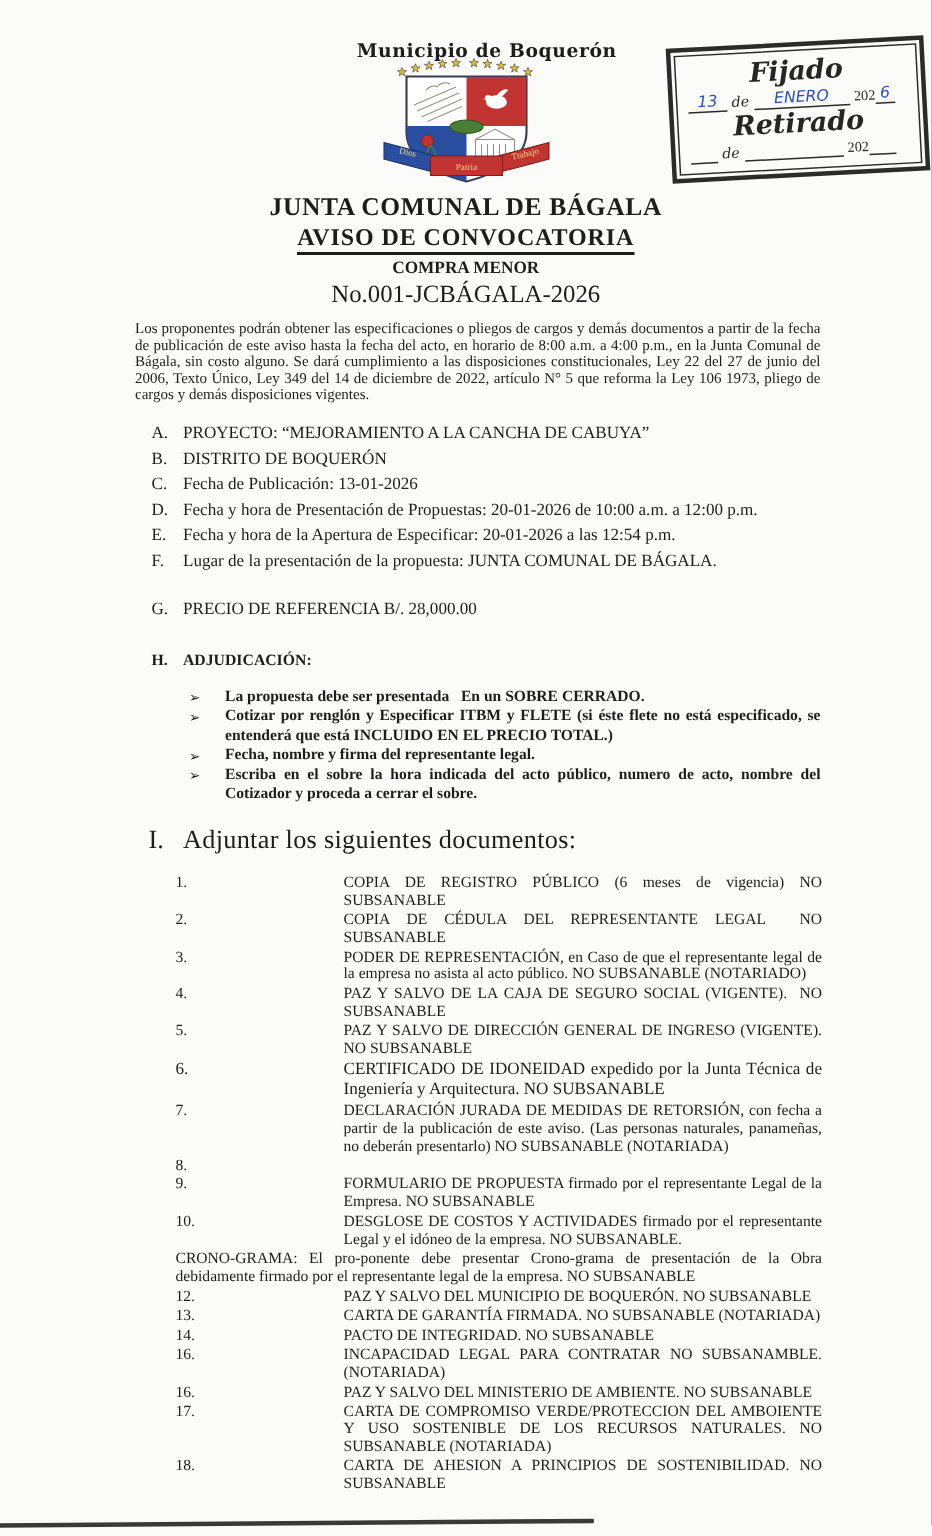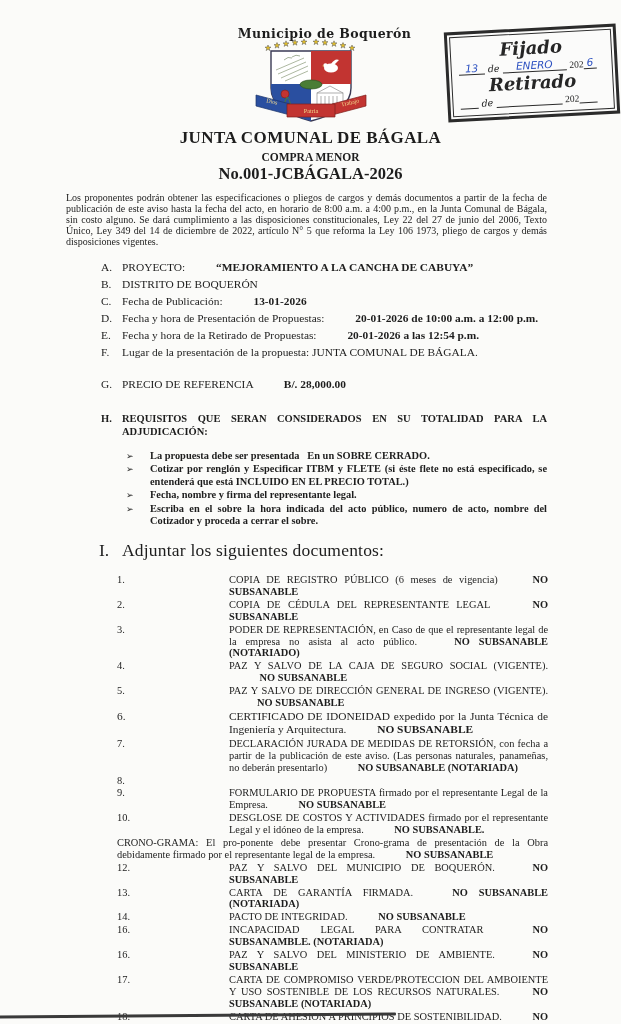--- a/index.html
+++ b/index.html
@@ -1,18 +1,18 @@
 <!DOCTYPE html>
 <html><head>
 <meta charset="utf-8">
 <style>
   html,body{margin:0;padding:0;background:#888;}
   .page{position:relative;width:621px;height:1024px;background:#fbfbf9;
         font-family:"Liberation Serif",serif;color:#1d1d1d;overflow:hidden;margin:0 auto;}
-  .b{font-weight:bold;margin-left:28px;}
+  .b{font-weight:normal;}
 
   
   .muni-title{position:absolute;top:26px;left:14px;width:621px;text-align:center;
       font-family:"DejaVu Serif",serif;font-weight:bold;font-size:12.5px;letter-spacing:.4px;}
   .crest{position:absolute;left:254px;top:38px;width:114px;height:88px;}
 
   
   .stamp{position:absolute;left:446px;top:28px;width:162px;transform:rotate(-3deg);
       border:3px solid #2b2b2b;padding:2px;background:rgba(255,255,255,.2);}
   .stamp-inner{border:1.5px solid #2b2b2b;padding:3px 7px 6px;}
@@ -28,23 +28,23 @@
   .stamp-de{margin:0 3px;font-style:italic;font-family:"DejaVu Serif",serif;}
   .stamp-yr{margin-left:3px;}
 
   
   .doc{position:absolute;top:128px;left:0;width:621px;}
   .titles{text-align:center;}
   .t1{font-size:17px;font-weight:bold;letter-spacing:.4px;line-height:20px;}
   .t2{display:inline-block;font-size:16px;font-weight:bold;letter-spacing:.6px;
       border-bottom:2.2px solid #1d1d1d;line-height:19px;margin-top:1px;}
   .t3{font-size:11.5px;font-weight:bold;line-height:14px;margin-top:2px;}
-  .t4{font-size:16.5px;font-weight:bold;line-height:20px;}
-
-  .intro{margin:9px 74px 0 66px;text-align:justify;font-size:10px;line-height:10.9px;}
+  .t4{font-size:16.5px;font-weight:normal;line-height:20px;}
+
+  .intro{margin:9px 74px 0 90px;text-align:justify;font-size:10px;line-height:10.9px;}
 
   .outline{margin:11px 74px 0 101px;}
   .oline{display:flex;font-size:11.4px;line-height:17px;}
   .oline.gap{margin-top:15px;}
   .olabel{width:21px;flex:0 0 21px;}
   .otext{flex:1;}
 
   .hrow{display:flex;margin:19px 74px 0 101px;}
   .hlabel{width:21px;flex:0 0 21px;font-weight:bold;font-size:10.5px;line-height:13.2px;}
   .htext{flex:1;font-weight:bold;font-size:10.5px;line-height:13.2px;}
@@ -173,20 +173,21 @@
         <span class="wl w-mid"></span>
         <span class="stamp-yr">202</span>
         <span class="wl w-s2"></span>
       </div>
     </div>
   </div>
 
   <div class="doc">
     <div class="titles">
       <div class="t1">JUNTA COMUNAL DE BÁGALA</div>
+      <div><span class="t2">AVISO DE CONVOCATORIA</span></div>
       <div class="t3">COMPRA MENOR</div>
       <div class="t4">No.001-JCBÁGALA-2026</div>
     </div>
 
     <p class="intro">Los proponentes podrán obtener las especificaciones o pliegos de cargos y demás documentos a partir de la fecha de publicación de este aviso hasta la fecha del acto, en horario de 8:00 a.m. a 4:00 p.m., en la Junta Comunal de Bágala, sin costo alguno.  Se dará cumplimiento a las disposiciones constitucionales, Ley 22 del 27 de junio del 2006, Texto Único, Ley 349 del 14 de diciembre de 2022, artículo N° 5 que reforma la Ley 106 1973, pliego de cargos y demás disposiciones vigentes.</p>
 
     <div class="outline" id="outline-list">
         <div class="oline">
           <span class="olabel">A.</span>
           <span class="otext"><span>PROYECTO: </span><span class="b">“MEJORAMIENTO A LA CANCHA DE CABUYA”</span></span>
@@ -198,36 +199,35 @@
         <div class="oline">
           <span class="olabel">C.</span>
           <span class="otext"><span>Fecha de Publicación: </span><span class="b">13-01-2026</span></span>
         </div>
         <div class="oline">
           <span class="olabel">D.</span>
           <span class="otext"><span>Fecha y hora de Presentación de Propuestas: </span><span class="b">20-01-2026 de 10:00 a.m. a 12:00 p.m.</span></span>
         </div>
         <div class="oline">
           <span class="olabel">E.</span>
-          <span class="otext"><span>Fecha y hora de la Retirado de Propuestas: </span><span class="b">20-01-2026 a las 12:54 p.m.</span></span>
+          <span class="otext"><span>Fecha y hora de la Apertura de Especificar: </span><span class="b">20-01-2026 a las 12:54 p.m.</span></span>
         </div>
         <div class="oline">
           <span class="olabel">F.</span>
           <span class="otext"><span>Lugar de la presentación de la propuesta: JUNTA COMUNAL DE BÁGALA.</span></span>
         </div>
         <div class="oline gap">
           <span class="olabel">G.</span>
           <span class="otext"><span>PRECIO DE REFERENCIA </span><span class="b">B/. 28,000.00</span></span>
         </div>
       </div>
 
     <div class="hrow">
       <div class="hlabel">H.</div>
       <div class="htext">
-        <div class="hl1">REQUISITOS QUE SERAN CONSIDERADOS EN SU TOTALIDAD PARA LA</div>
         <div>ADJUDICACIÓN:</div>
       </div>
     </div>
 
     <div class="bullets" id="bullet-list">
         <div class="brow">
           <span class="barrow">➢</span>
           <span class="btext">La propuesta debe ser presentada &nbsp;&nbsp;En un SOBRE CERRADO.</span>
         </div>
         <div class="brow">

